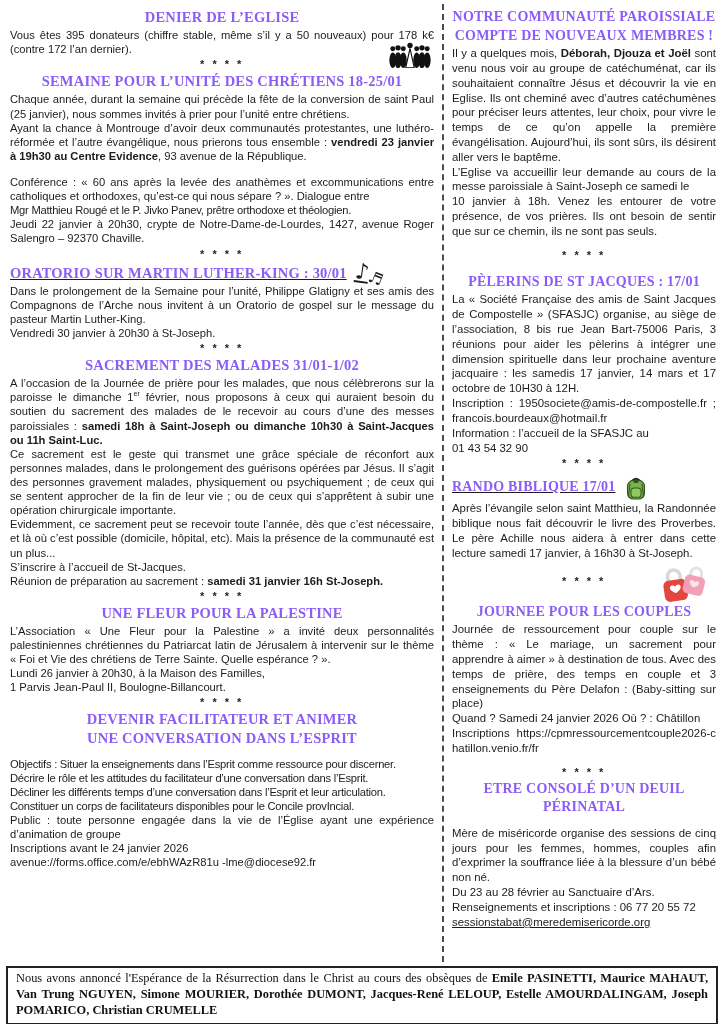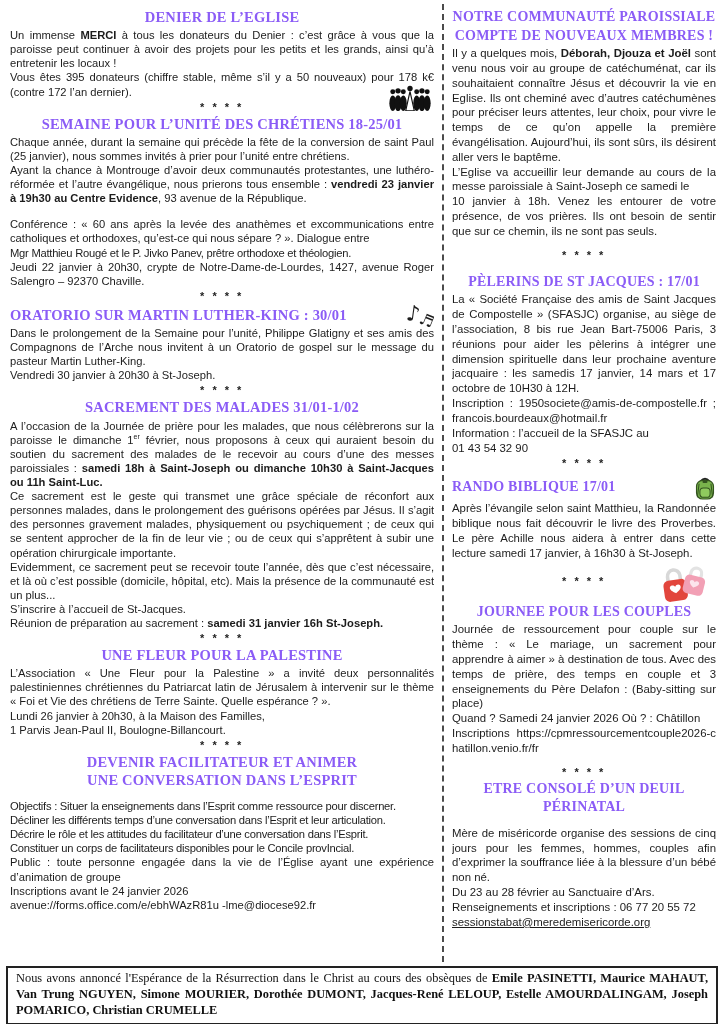--- a/index.html
+++ b/index.html
@@ -11,21 +11,21 @@
   .col{position:absolute;top:6px;overflow:hidden;}
   .col-left{left:10px;width:424px;height:956px;}
   .col-right{left:452px;width:264px;height:956px;}
   .divider{position:absolute;left:442px;top:4px;height:958px;width:0;border-left:2px dashed #4b4b4b;}
   h2{
     font-family:"Liberation Serif","DejaVu Serif",serif;
     font-weight:700;text-align:center;color:#8b5cf6;
     font-size:14.5px;line-height:1.18;margin:3px 0 2px;letter-spacing:.2px;
   }
   .col-right h2{font-size:14px;}
-  .h-row{display:flex;align-items:center;justify-content:space-between;gap:4px;}
+  .h-row{display:flex;align-items:center;justify-content:flex-start;gap:4px;text-decoration:underline;}
   p.body{font-size:11.2px;line-height:1.26;text-align:justify;margin:0;}
   .col-right p.body{font-size:11.4px;line-height:1.3;}
   .one-line{letter-spacing:-0.25px;}
   .break{word-break:break-all;}
   .stars{
     text-align:center;font-weight:700;font-size:11px;letter-spacing:2.5px;
     line-height:1;margin:3px 0 2px;position:relative;
   }
   .gap-sm{height:8px;}
   .gap-md{height:12px;}
@@ -44,21 +44,20 @@
     font-size:12.4px;line-height:1.27;text-align:justify;color:#111;
   }
 </style>
 </head>
 <body>
 
 <div class="col col-left">
 
   <section>
     <h2>DENIER DE L’EGLISE</h2>
-    <p class="body"><span>Un immense </span><b>MERCI</b><span> à tous les donateurs du Denier : c’est grâce à vous que la paroisse peut continuer à avoir des projets pour les petits et les grands, ainsi qu’à entretenir les locaux !</span></p>
     <p class="body">Vous êtes 395 donateurs (chiffre stable, même s’il y a 50 nouveaux) pour 178 k€ (contre 172 l’an dernier).</p>
     <div class="stars"><span>* * * *</span>
       <span class="icon-choir">
         <svg width="44" height="27" viewBox="0 0 46 28">
           <g fill="#111">
             <circle cx="5" cy="8" r="2.6"></circle>
               <ellipse cx="5" cy="20" rx="3.6" ry="8"></ellipse>
             <circle cx="10.5" cy="7" r="2.8"></circle>
               <ellipse cx="10.5" cy="20" rx="3.8" ry="8.4"></ellipse>
             <circle cx="16" cy="8" r="2.6"></circle>
@@ -114,22 +113,22 @@
     <p class="body">Lundi 26 janvier à 20h30, à la Maison des Familles,</p>
     <p class="body">1 Parvis Jean-Paul II, Boulogne-Billancourt.</p>
     <div class="stars"><span>* * * *</span></div>
   </section>
 
   <section>
     <h2 style="margin-bottom:0">DEVENIR FACILITATEUR ET ANIMER</h2>
     <h2 style="margin-top:1px">UNE CONVERSATION DANS L’ESPRIT</h2>
     <div class="gap-sm"></div>
     <p class="body one-line">Objectifs : Situer la enseignements dans l’Esprit comme ressource pour discerner.</p>
+    <p class="body one-line">Décrire le rôle et les attitudes du facilitateur d’une conversation dans l’Esprit.</p>
     <p class="body one-line">Décliner les différents temps d’une conversation dans l’Esprit et leur articulation.</p>
-    <p class="body one-line">Décrire le rôle et les attitudes du facilitateur d’une conversation dans l’Esprit.</p>
     <p class="body one-line">Constituer un corps de facilitateurs disponibles pour le Concile provIncial.</p>
     <p class="body">Public : toute personne engagée dans la vie de l’Église ayant une expérience d’animation de groupe</p>
     <p class="body">Inscriptions avant le 24 janvier 2026</p>
     <p class="body">avenue://forms.office.com/e/ebhWAzR81u -lme@diocese92.fr</p>
   </section>
 </div>
 
 <div class="divider"></div>
 
 <div class="col col-right">

